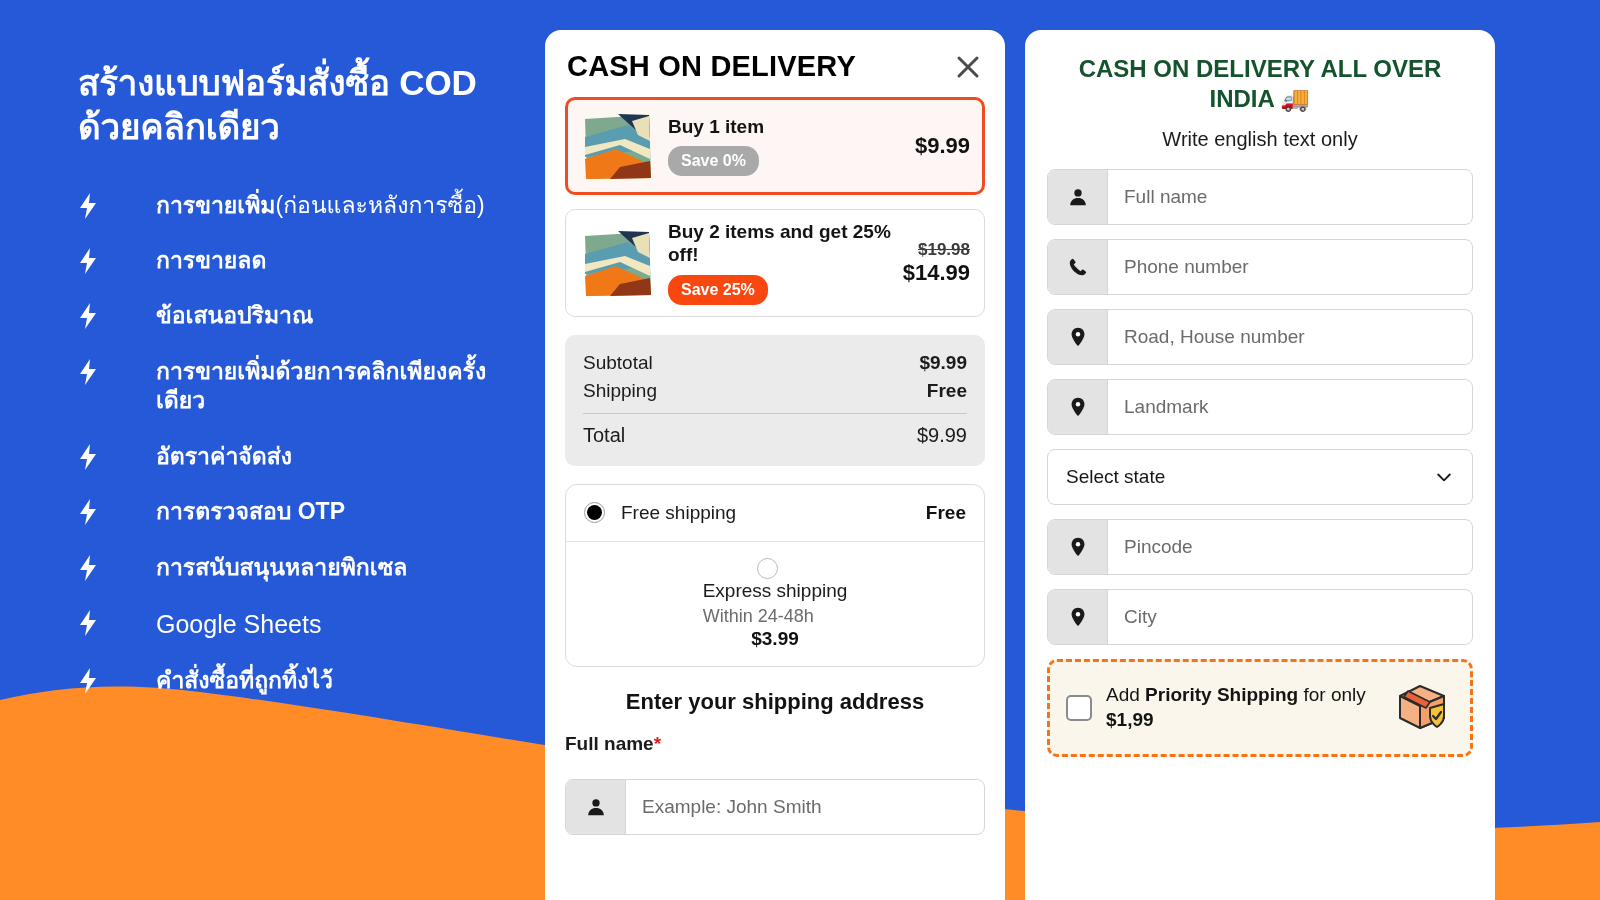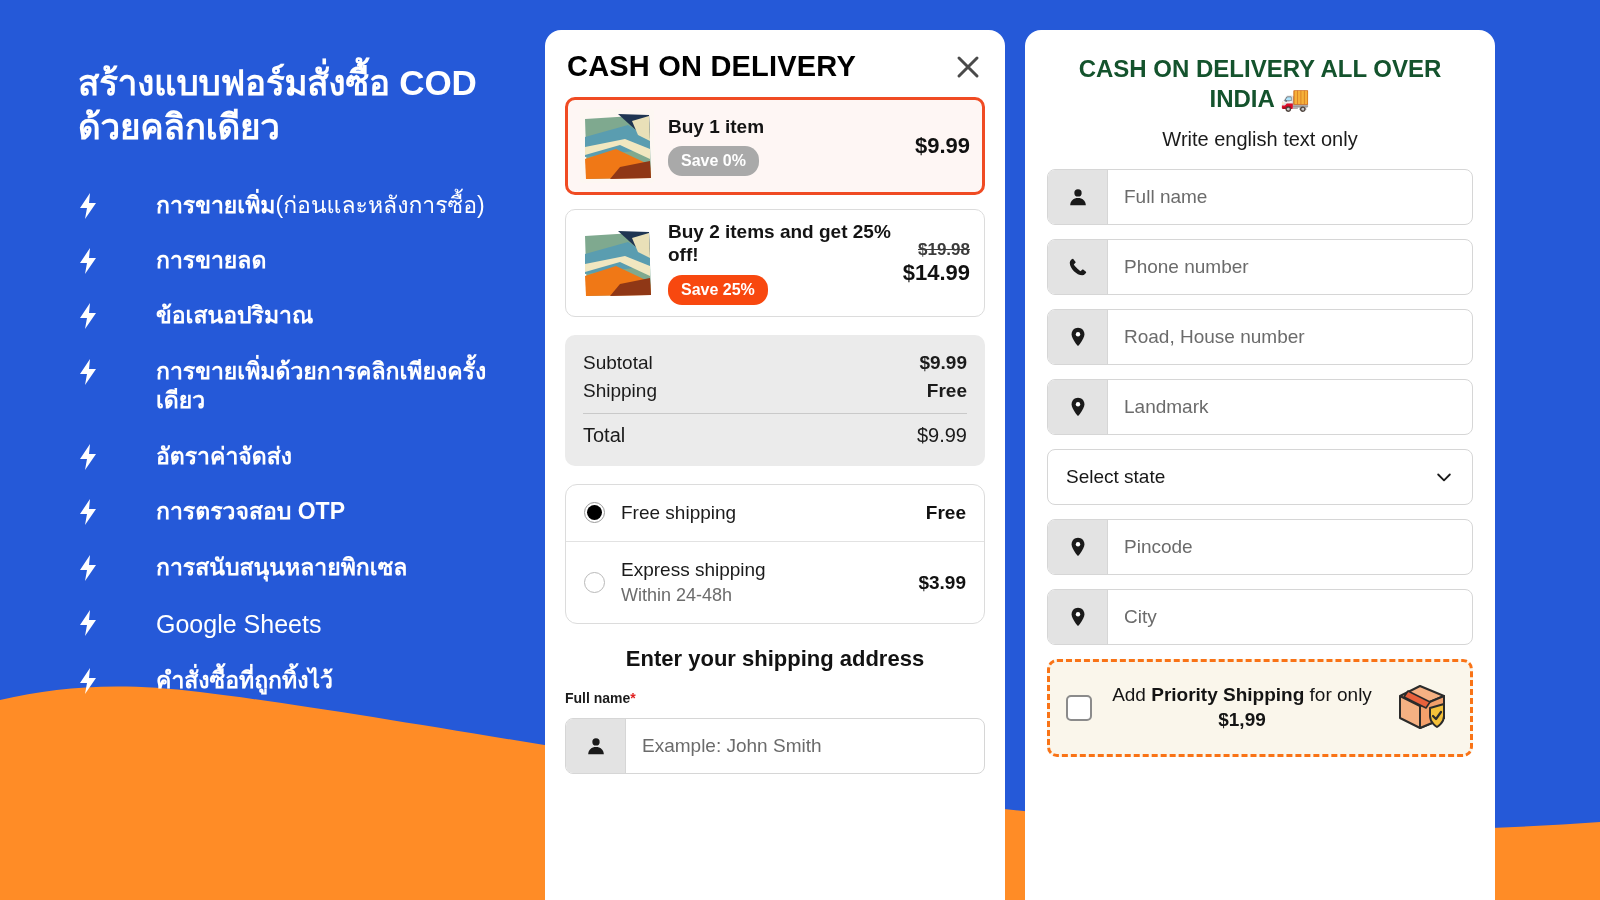--- a/index.html
+++ b/index.html
@@ -190,21 +190,21 @@
     border: 1px solid #dcdcdc;
     border-radius: 12px;
     overflow: hidden;
     margin-bottom: 22px;
   }
   .ship-row {
     display: flex;
     align-items: center;
     padding: 16px 18px;
   }
-  .ship-row + .ship-row { border-top: 1px solid #e2e2e2; }
+  .ship-row + .ship-row { border-top: 1px solid #e2e2e2; flex-direction: column; }
   .radio {
     flex: 0 0 auto;
     width: 21px; height: 21px;
     border-radius: 50%;
     border: 1px solid #b9b9b9;
     margin-right: 16px;
     position: relative;
     background: #fff;
   }
   .radio.on { border-color: #9a9a9a; }
@@ -223,24 +223,24 @@
 
   
   .section-title {
     text-align: center;
     font-size: 22px;
     font-weight: 700;
     color: #121212;
     margin: 6px 0 18px 0;
   }
   .field-label {
-    font-size: 14px;
+    font-size: 19px;
     font-weight: 700;
     color: #1b1b1b;
-    margin-bottom: 12px;
+    margin-bottom: 24px;
   }
   .req { color: #E02020; }
 
   
   .input-group {
     display: flex;
     align-items: stretch;
     border: 1px solid #d6d6d6;
     border-radius: 8px;
     overflow: hidden;
@@ -297,21 +297,20 @@
   
   .priority {
     display: flex;
     align-items: center;
     gap: 14px;
     border: 3px dashed #F97316;
     border-radius: 10px;
     background: #FAF6EB;
     padding: 16px 16px;
     margin-top: 14px;
-    text-align: center;
   }
   .pcheck {
     flex: 0 0 auto;
     width: 26px; height: 26px;
     border: 2px solid #8b8b8b;
     border-radius: 5px;
     background: #fff;
   }
   .ptext {
     flex: 1 1 auto;

